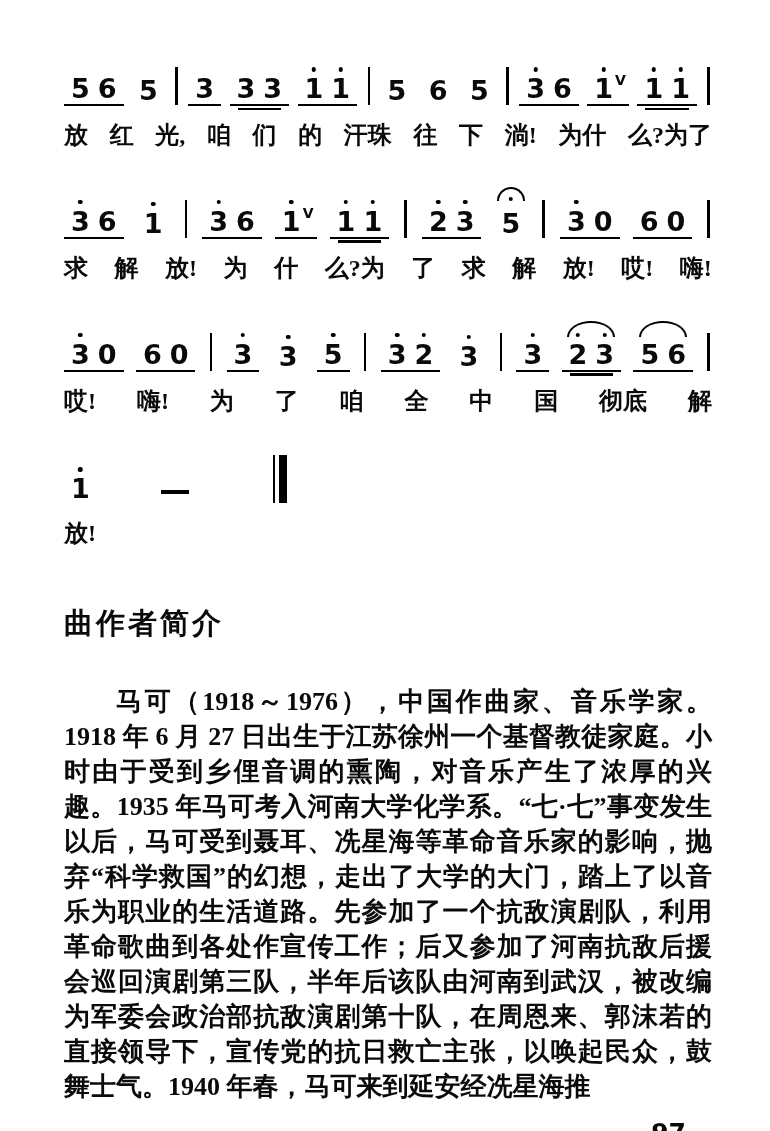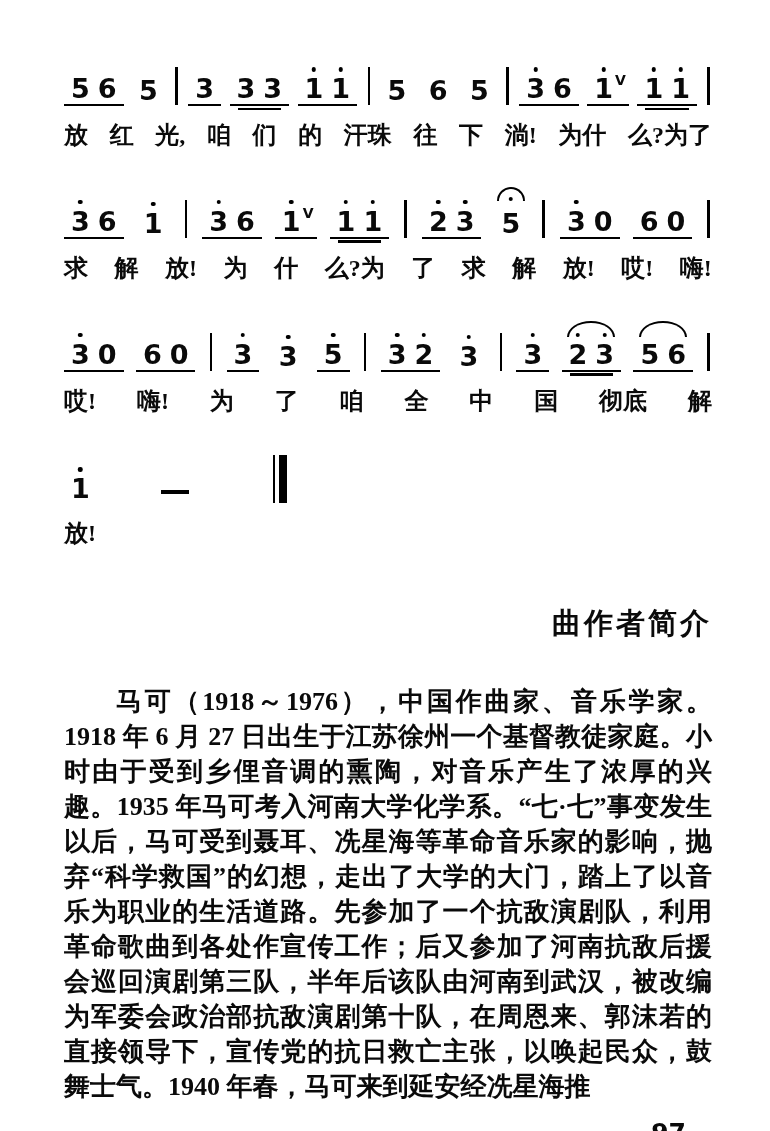--- a/index.html
+++ b/index.html
@@ -32,21 +32,21 @@
   .bar{width:2.5px;height:38px;background:#000;margin:0 2px 1px;}
   .bar.final{width:auto;background:none;display:flex;gap:3.5px;height:48px;margin-left:20px;}
   .bar.final .thin{display:block;width:2.5px;height:100%;background:#000;}
   .bar.final .thick{display:block;width:8px;height:100%;background:#000;}
   .dash{width:28px;height:4.5px;background:#000;margin:0 6px 10px;}
   .lyrics-row{display:flex;justify-content:space-between;margin-top:15px;
         font-weight:700;font-size:24px;line-height:1.2;}
   .system.last .lyrics-row{justify-content:flex-start;}
 
   
-  .bio-heading{text-align:right;font-weight:700;font-size:29px;letter-spacing:3px;
+  .bio-heading{text-align:left;font-weight:700;font-size:29px;letter-spacing:3px;
         margin:56px 0 0;}
   .bio-text{margin:40px 0 0;font-weight:700;font-size:26px;line-height:35px;
         text-align:justify;text-indent:2em;}
   .page-num{margin-top:14px;text-align:right;padding-right:26px;
         font-family:"DejaVu Sans","Liberation Sans",sans-serif;font-weight:700;font-size:25px;}
 </style>
 </head>
 <body>
 
 <div class="page">

